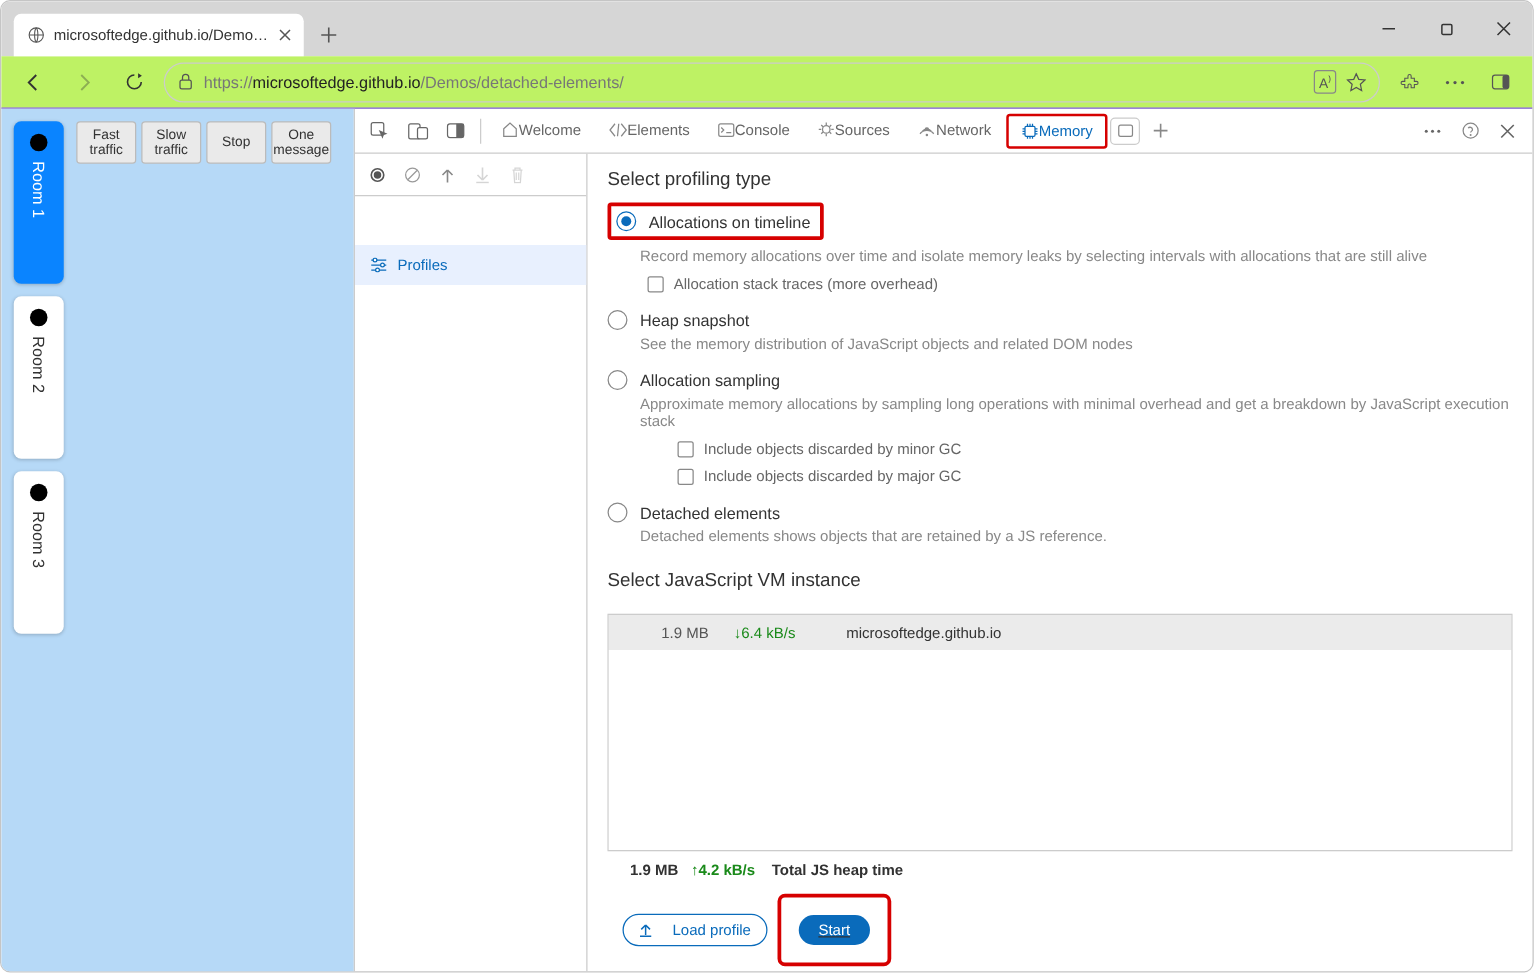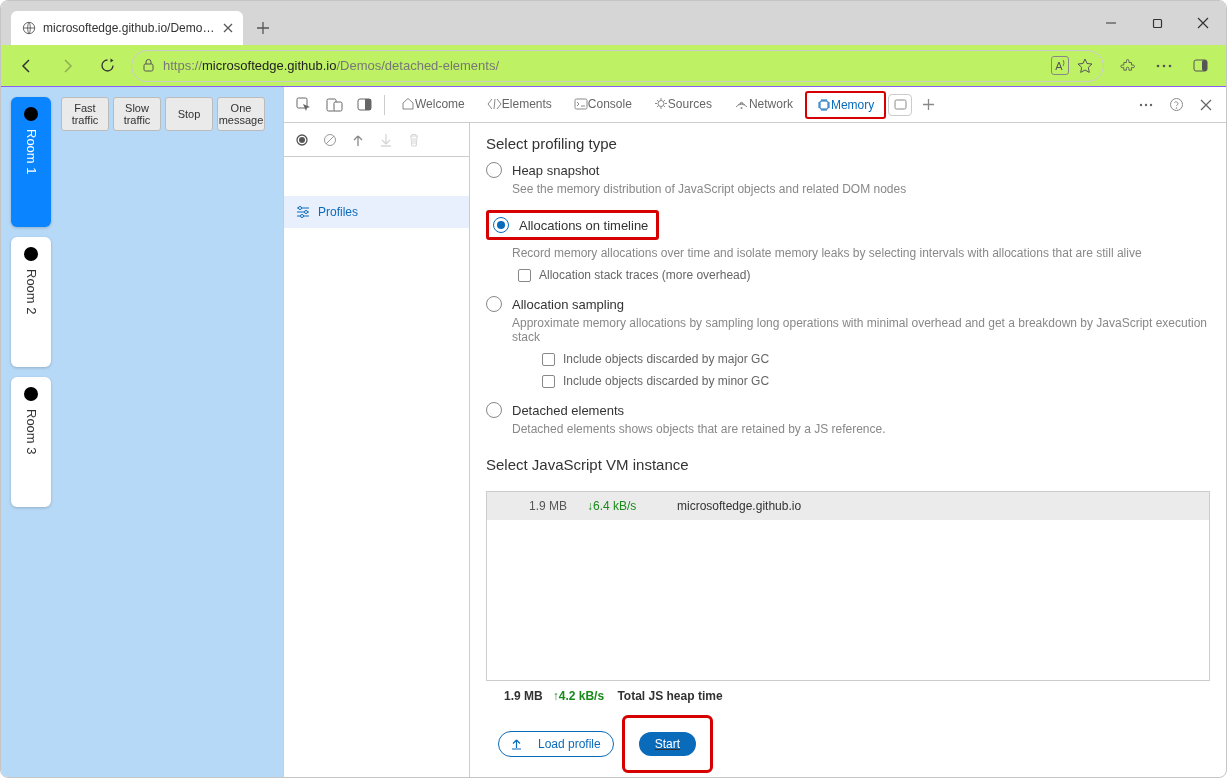--- a/index.html
+++ b/index.html
@@ -334,55 +334,55 @@
                 <circle cx="6" cy="10" r="1.5" fill="#fff" stroke="#0a6bbb"></circle>
               </svg>
             </span>
           <span>Profiles</span>
         </div>
       </div>
 
       <div class="dt-main">
         <div class="sect-title">Select profiling type</div>
 
-        <div class="opt">
-          <div class="opt-row">
-              <div class="radio"></div>
-              <div class="opt-label">Heap snapshot</div>
-            </div>
-          <div class="opt-desc">See the memory distribution of JavaScript objects and related DOM nodes</div>
-        </div>
-
         <div class="opt highlighted">
           <div style="display:flex;">
               <div class="opt-row">
                 <div class="radio checked"></div>
                 <div class="opt-label">Allocations on timeline</div>
               </div>
             </div>
           <div class="opt-desc">Record memory allocations over time and isolate memory leaks by selecting intervals with allocations that are still alive</div>
           <div class="sub-check">
               <div class="chk"></div>
               <span>Allocation stack traces (more overhead)</span>
             </div>
         </div>
 
         <div class="opt">
           <div class="opt-row">
               <div class="radio"></div>
+              <div class="opt-label">Heap snapshot</div>
+            </div>
+          <div class="opt-desc">See the memory distribution of JavaScript objects and related DOM nodes</div>
+        </div>
+
+        <div class="opt">
+          <div class="opt-row">
+              <div class="radio"></div>
               <div class="opt-label">Allocation sampling</div>
             </div>
           <div class="opt-desc">Approximate memory allocations by sampling long operations with minimal overhead and get a breakdown by JavaScript execution stack</div>
           <div class="sub-check" style="margin-left:56px">
               <div class="chk"></div>
-              <span>Include objects discarded by major GC</span>
+              <span>Include objects discarded by minor GC</span>
             </div>
           <div class="sub-check" style="margin-left:56px">
               <div class="chk"></div>
-              <span>Include objects discarded by minor GC</span>
+              <span>Include objects discarded by major GC</span>
             </div>
         </div>
 
         <div class="opt">
           <div class="opt-row">
               <div class="radio"></div>
               <div class="opt-label">Detached elements</div>
             </div>
           <div class="opt-desc">Detached elements shows objects that are retained by a JS reference.</div>
         </div>

